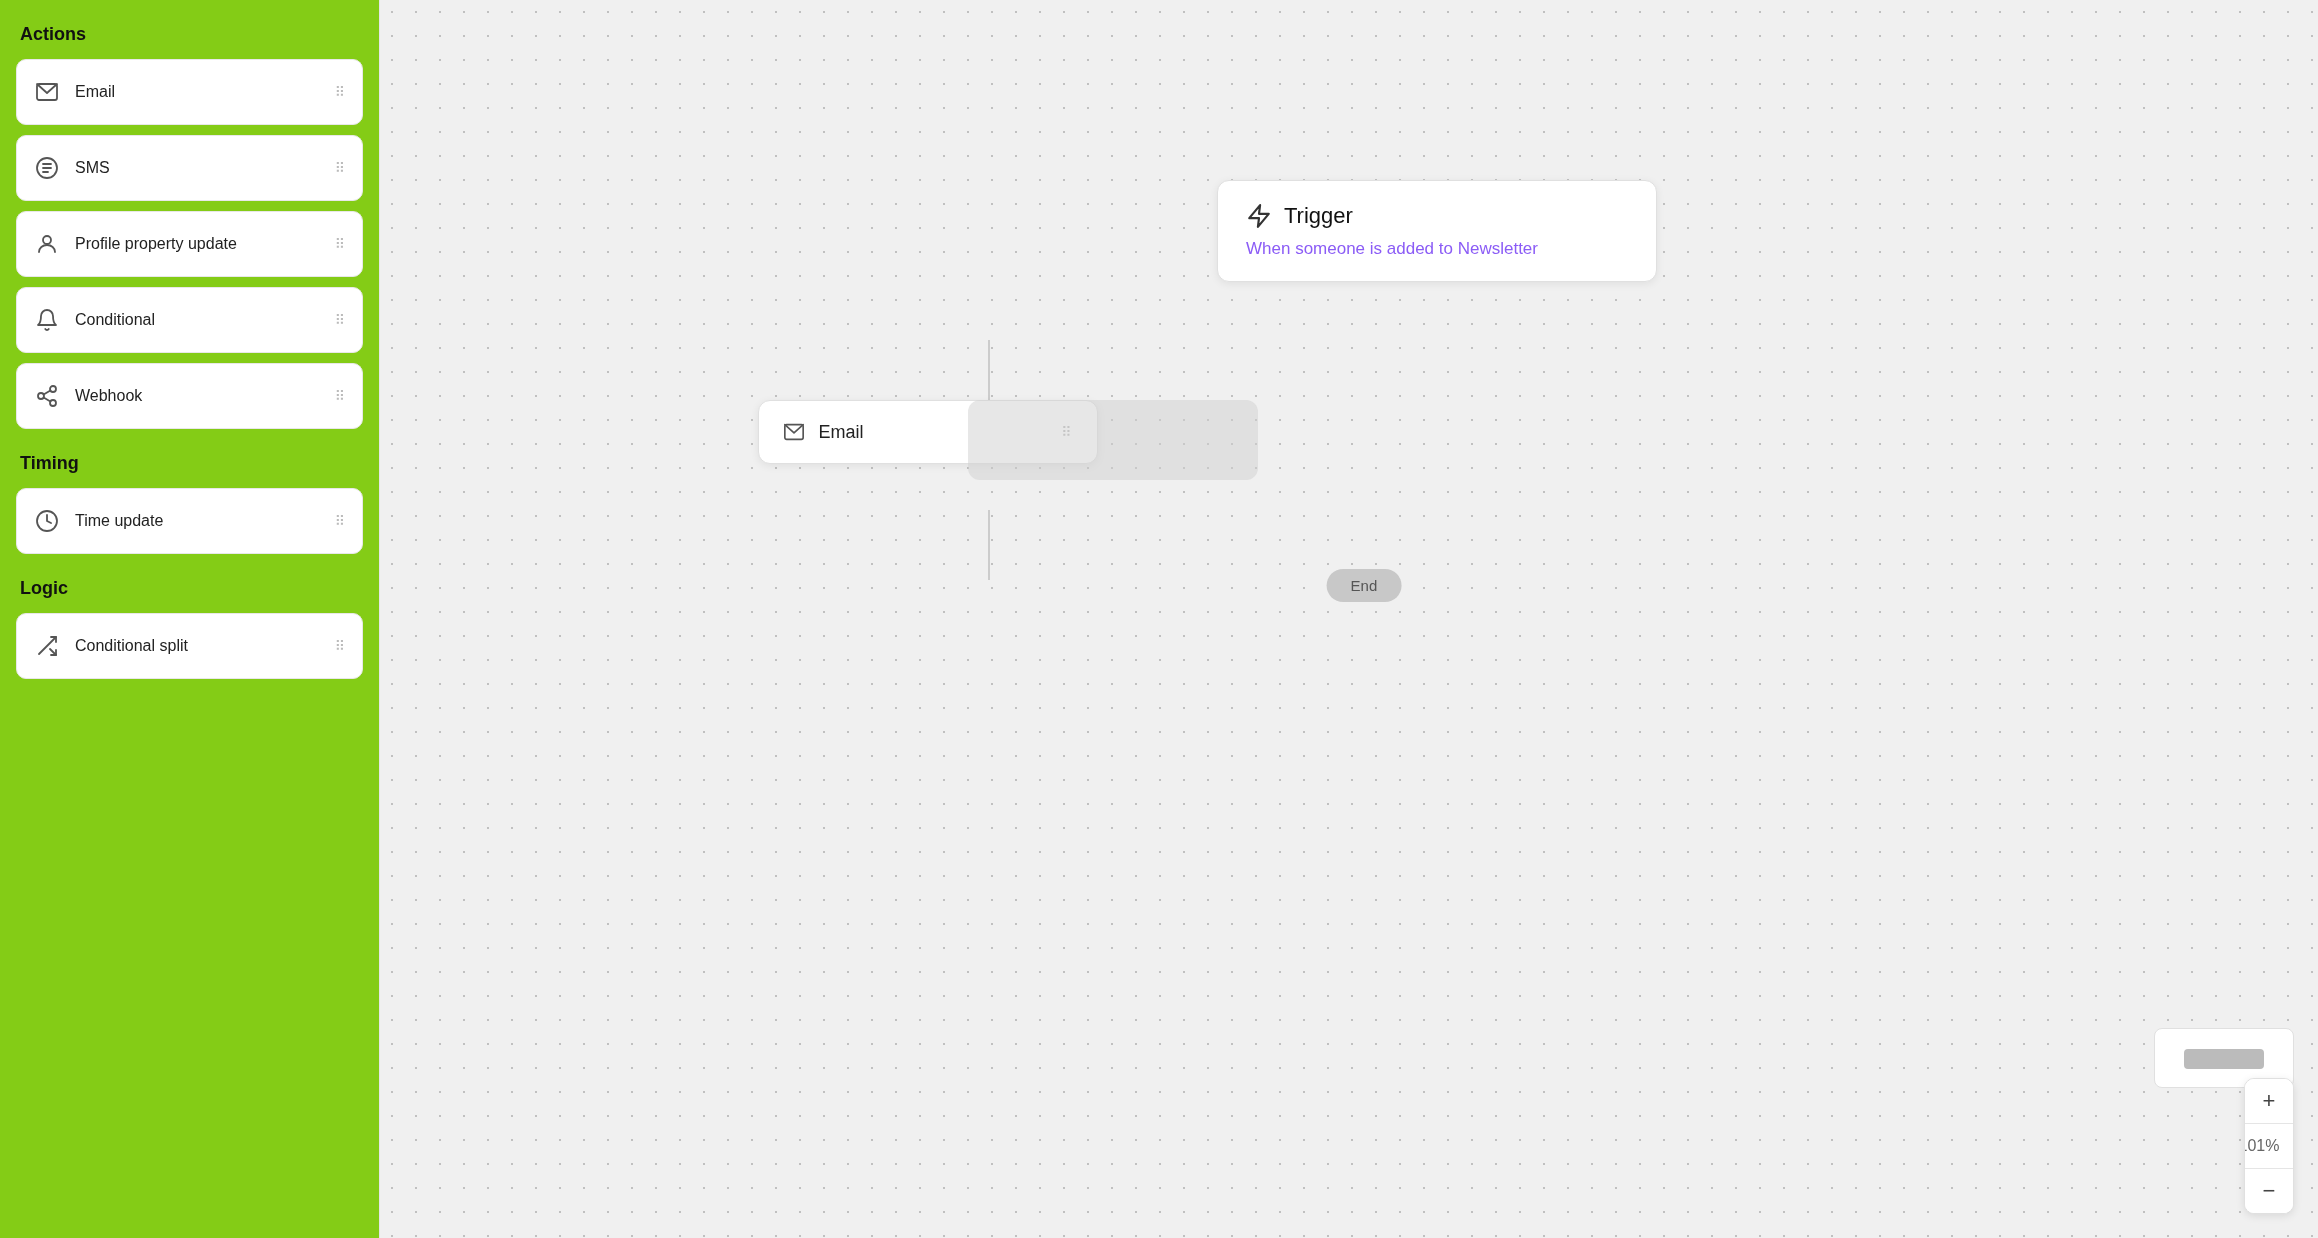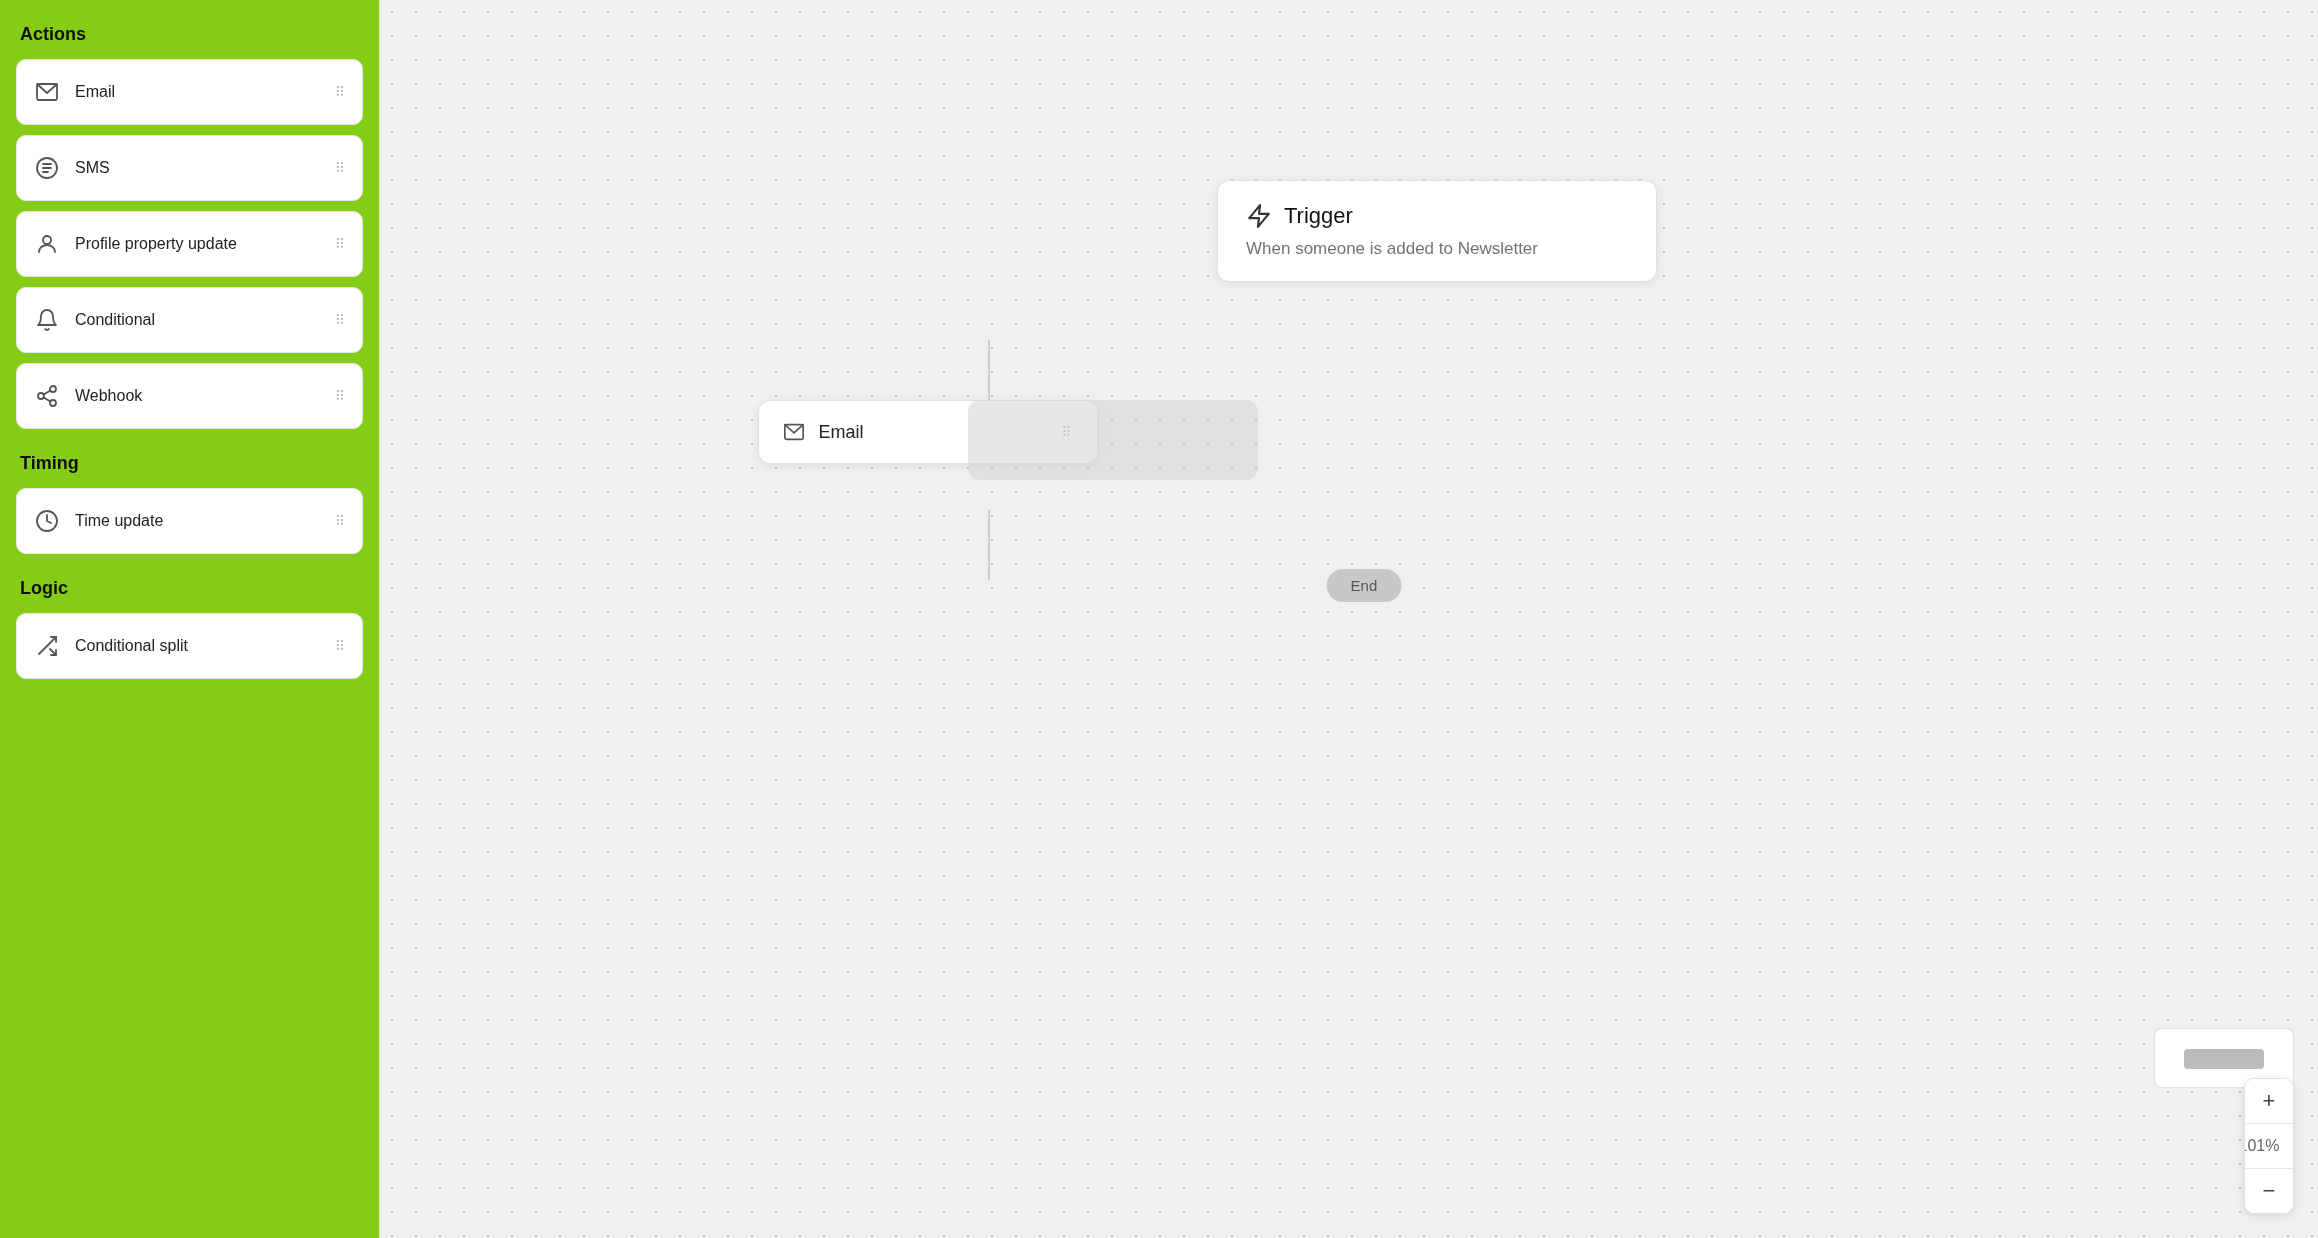--- a/index.html
+++ b/index.html
@@ -87,21 +87,21 @@
       gap: 12px;
       margin-bottom: 10px;
     }
     .trigger-title {
       font-size: 22px;
       font-weight: 400;
       color: #111;
     }
     .trigger-subtitle {
       font-size: 17px;
-      color: #737373;
+      color: #8b5cf6;
     }
 
     .connector-line {
       position: absolute;
       left: calc(50% - 30% + 220px);
       width: 2px;
       background: #ccc;
     }
     .line-trigger-to-email {
       top: 340px;

